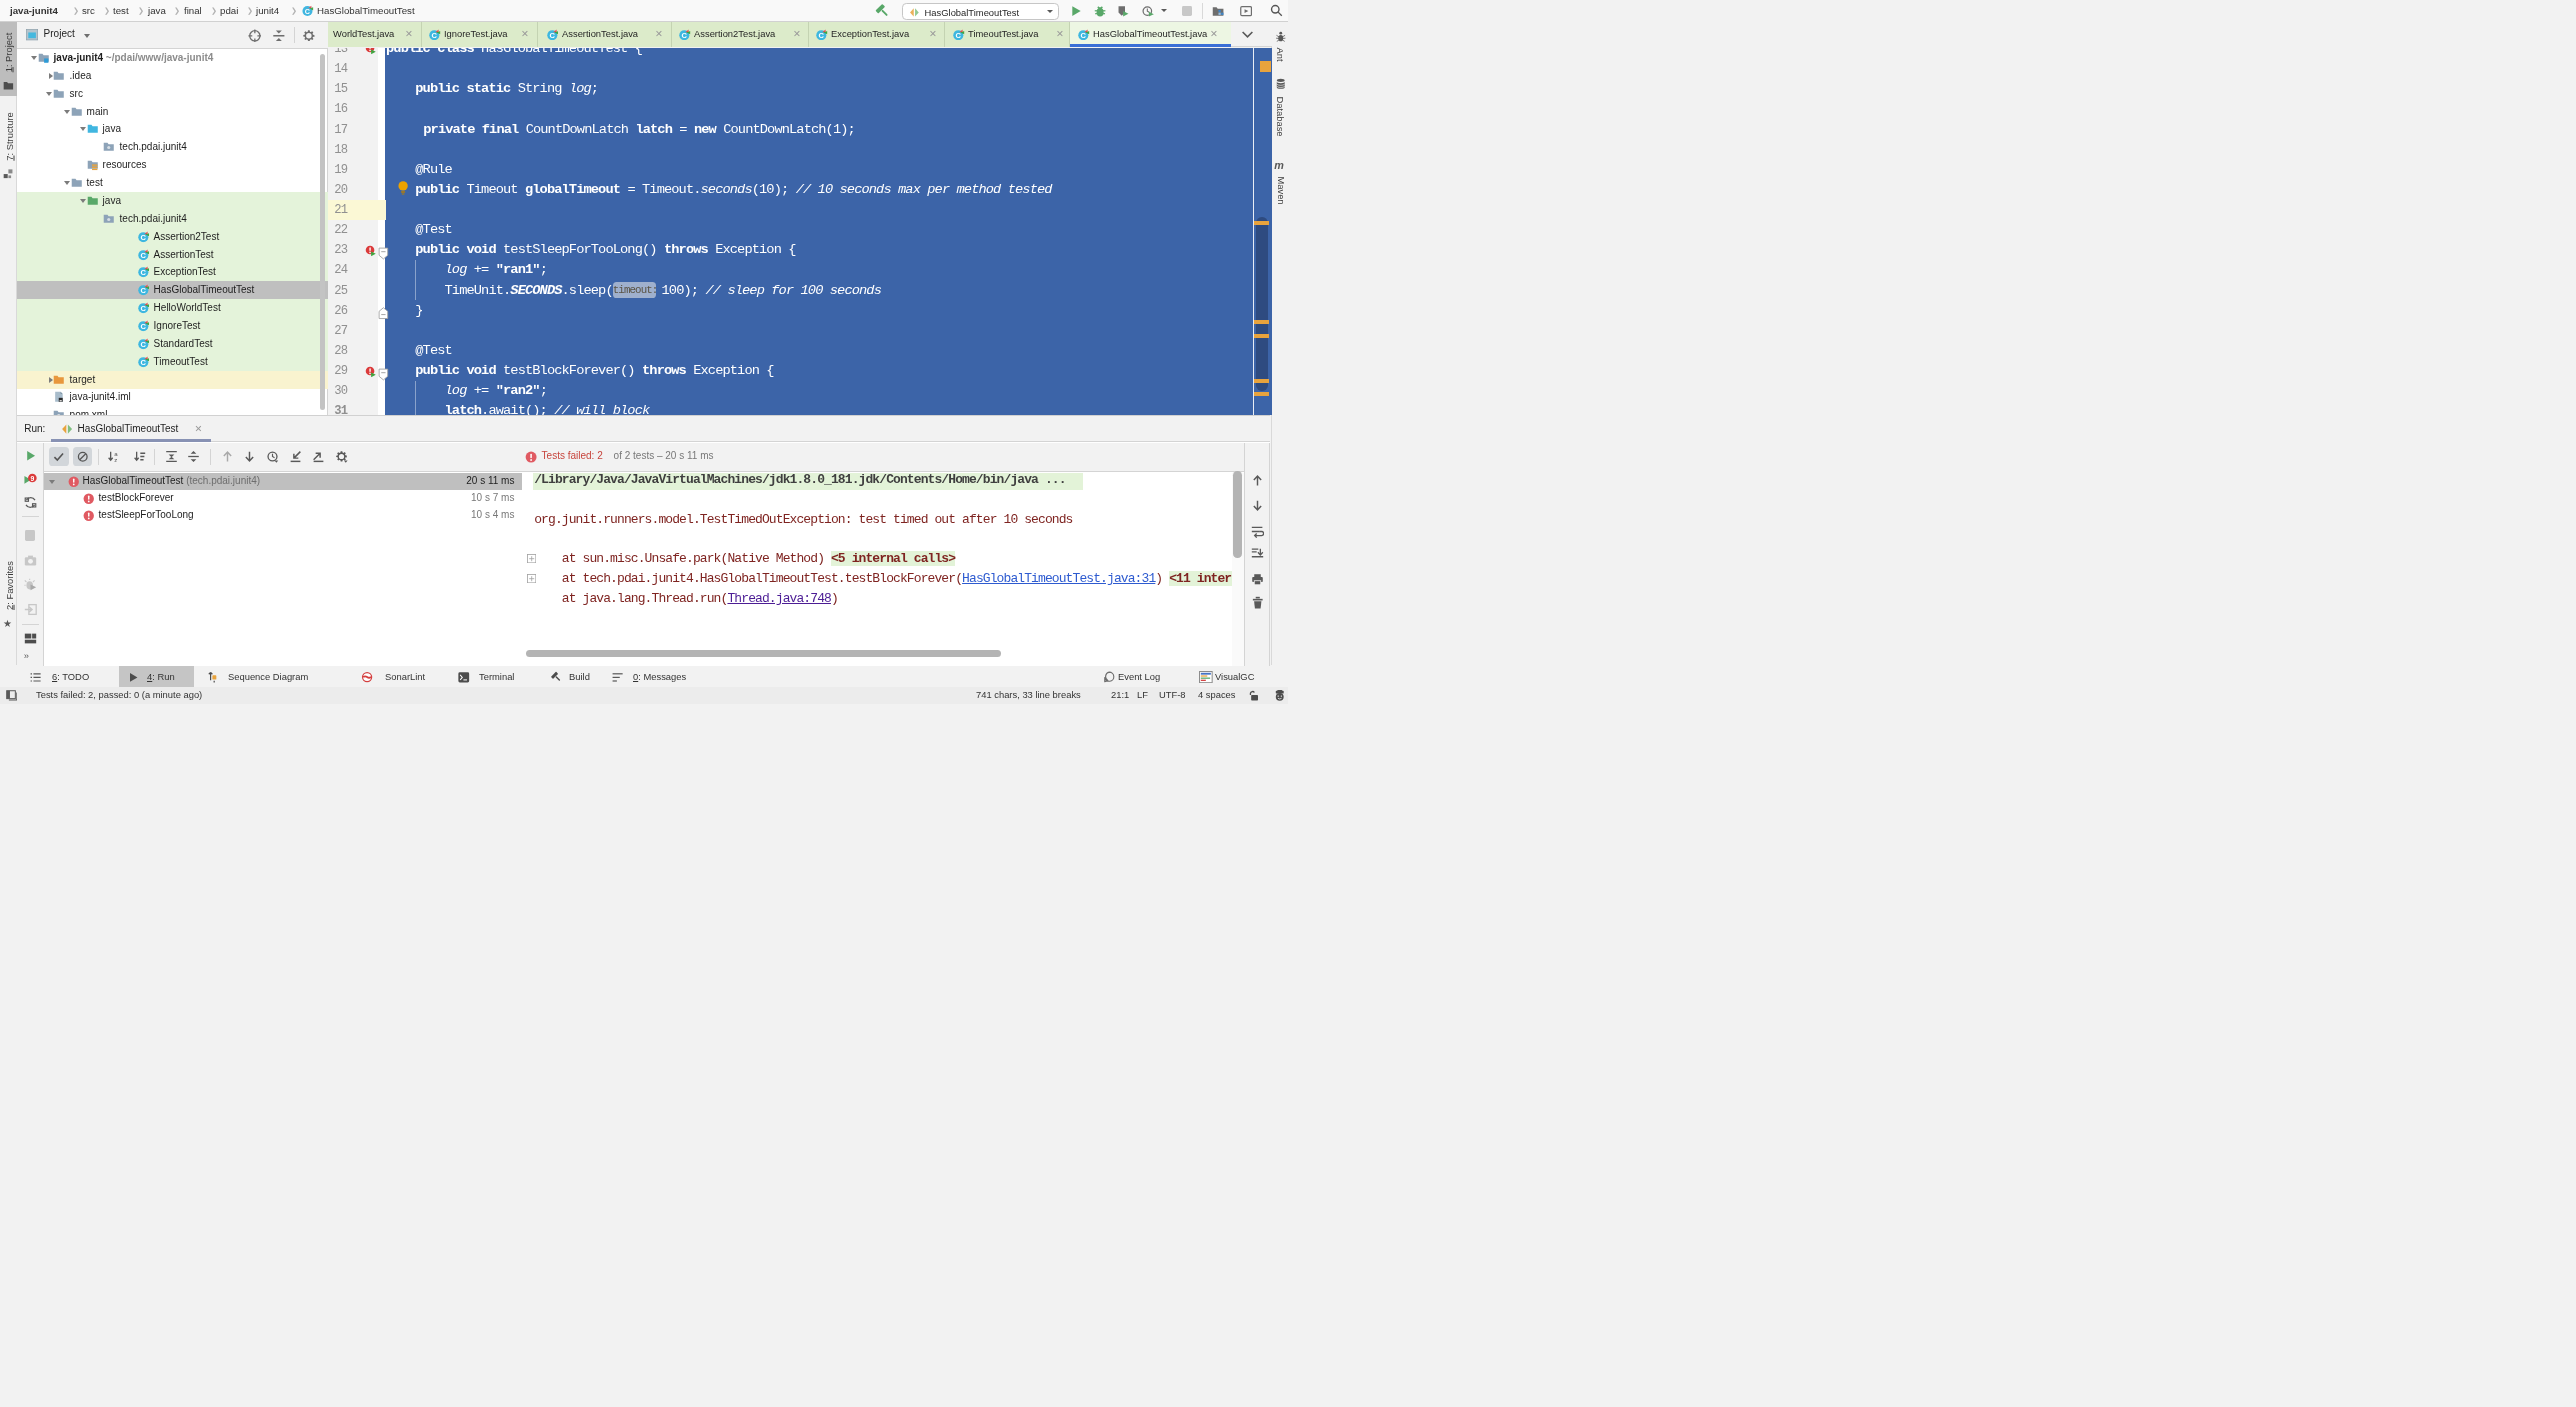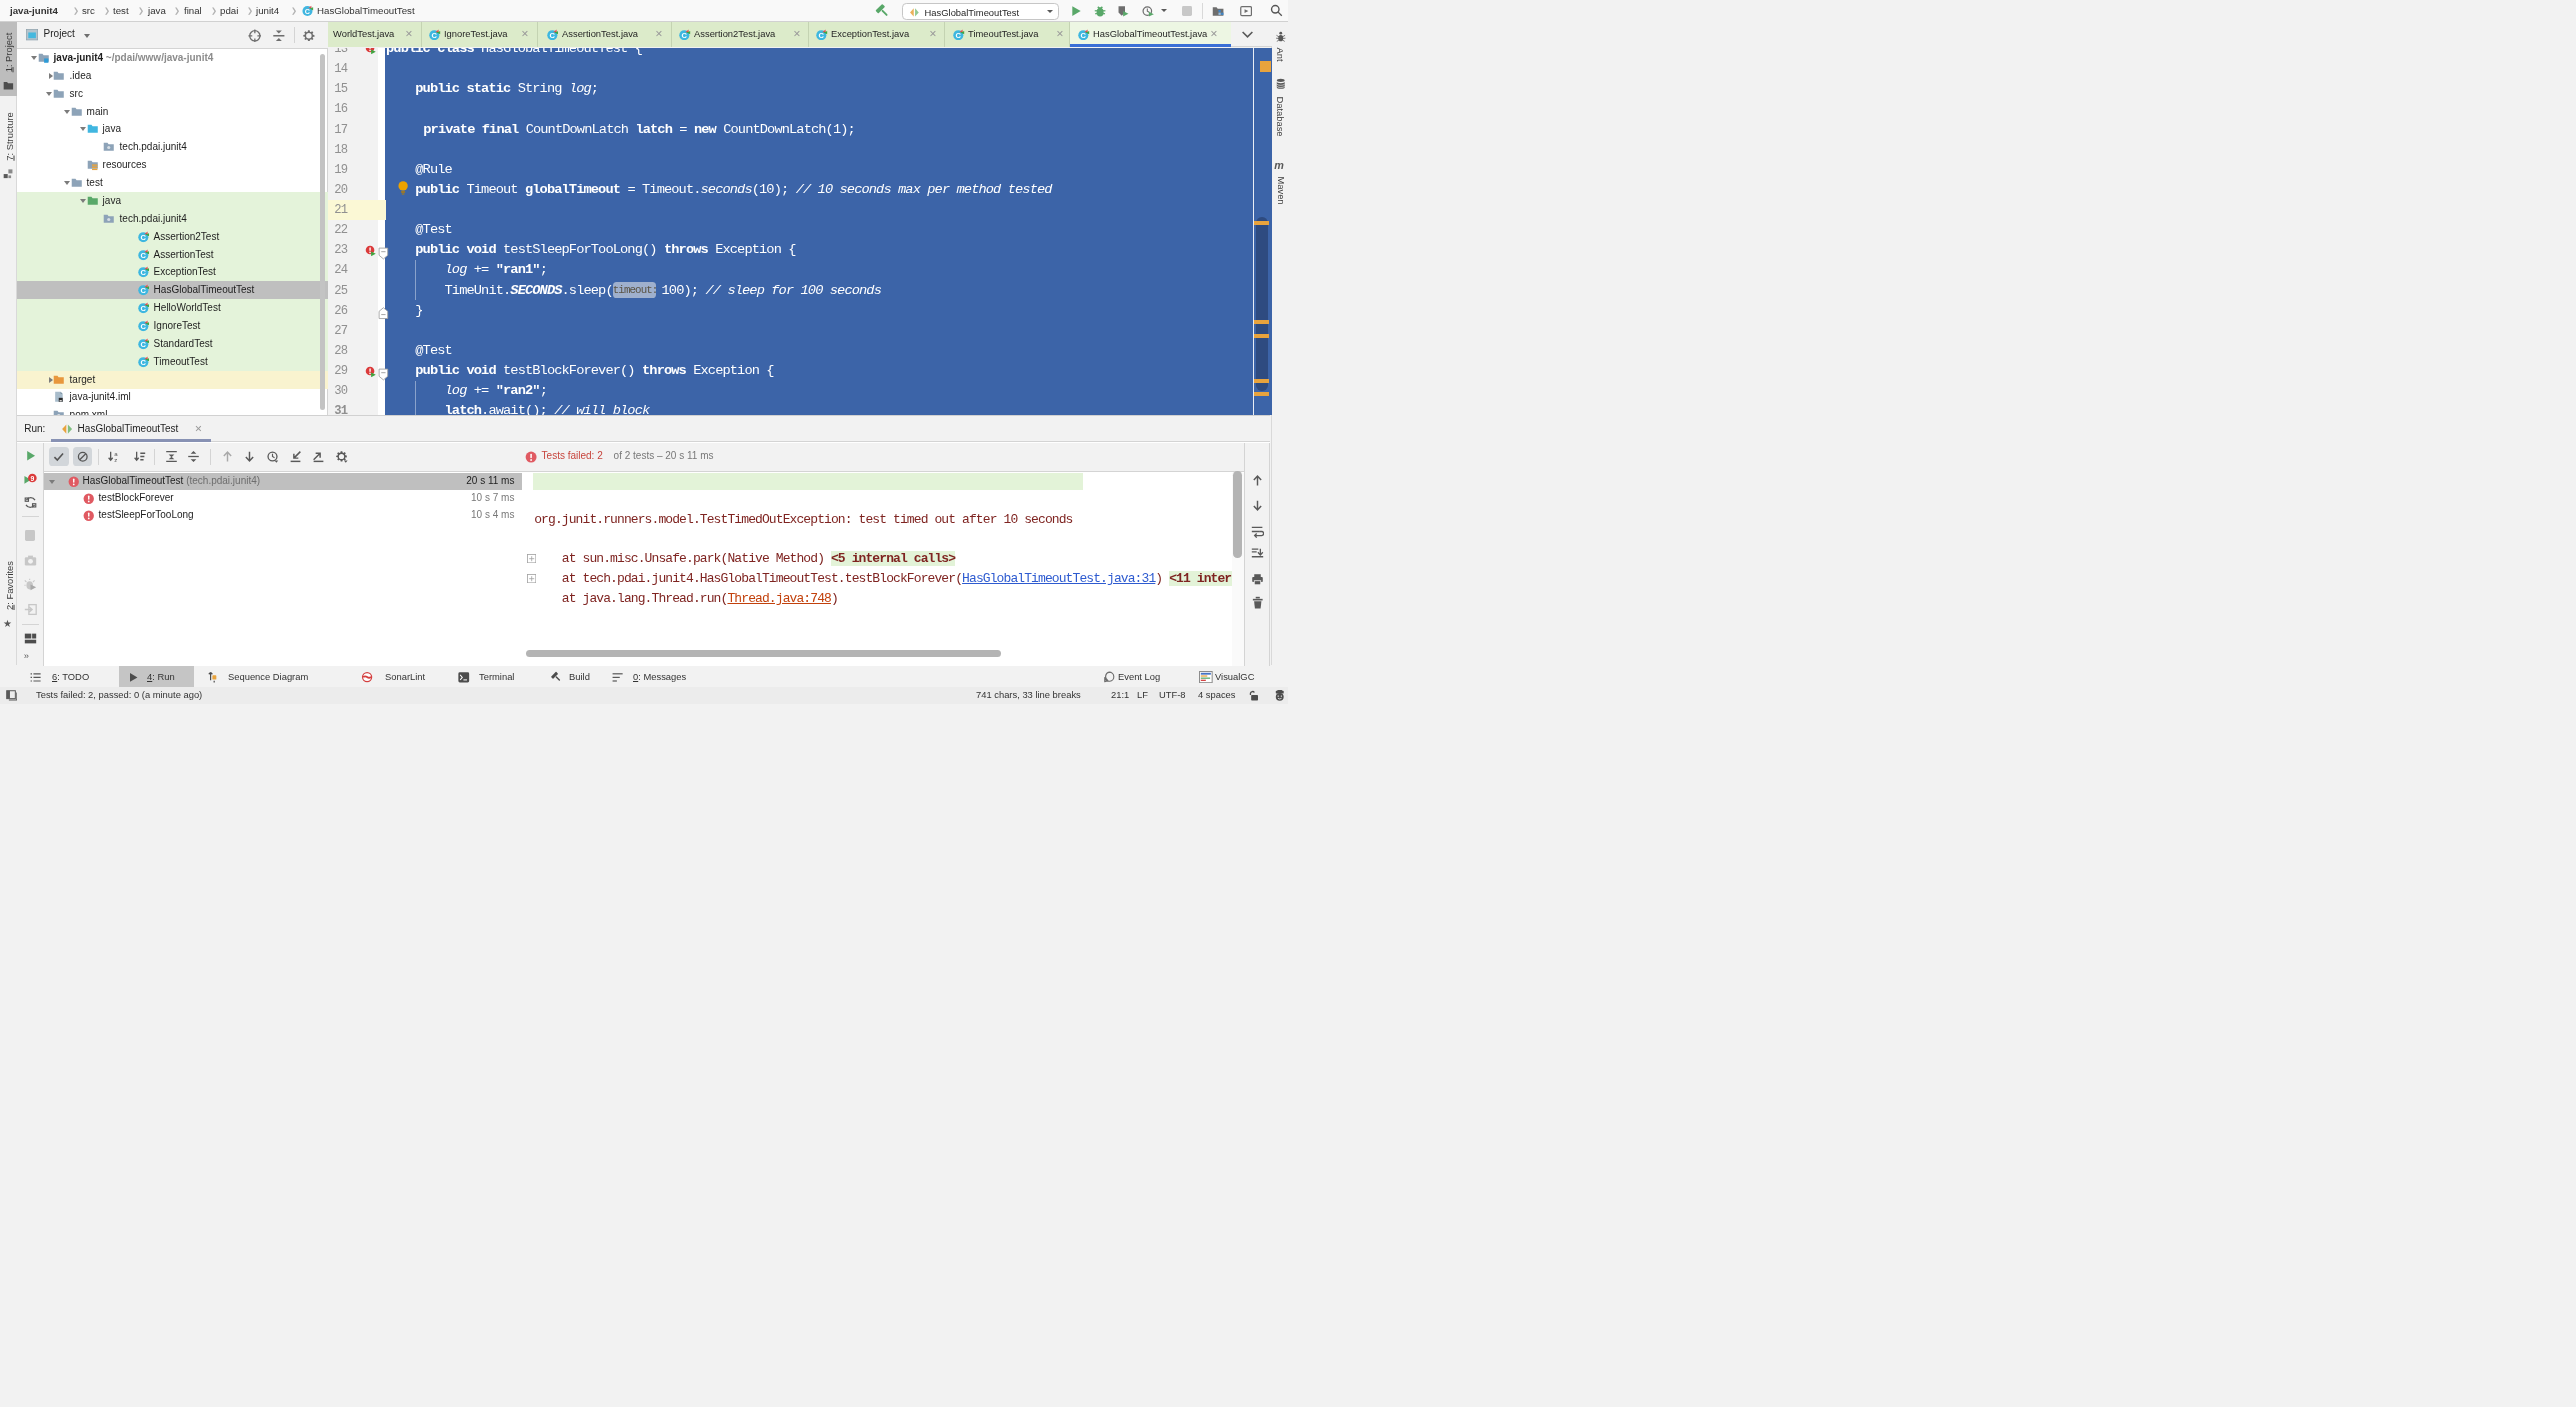--- a/index.html
+++ b/index.html
@@ -40,21 +40,21 @@
 .cline i { font-style:italic; }
 
 #runpanel { left:16.6px; top:415px; width:1253px; height:251px; background:#fff; border-top:0.7px solid #d1d1d1; }
 
 #botbar { left:0; top:666px; width:1288px; height:21.6px; background:#f2f2f2; border-bottom:0.7px solid #d4d4d4; }
 #statusbar { left:0; top:687px; width:1288px; height:16.6px; background:#ececec; }
 .bitem { position:absolute; top:0; height:21.6px; line-height:21.6px; font-size:9.4px; color:#333; white-space:nowrap; }
 .cons { position:absolute; left:12.6px; width:864px; height:20px; line-height:20px; font-family:"Liberation Mono",monospace; font-size:13px; letter-spacing:-0.9px; color:#7f2421; white-space:pre; }
 .chl { background:#e3f3d8; }
 .clink { color:#2e5bd0; text-decoration:underline; }
-.cgrey { color:#c2410c; text-decoration:underline; }
+.cgrey { color:#4c1d95; text-decoration:underline; }
 </style>
 </head>
 <body>
 <svg width="0" height="0" style="position:absolute">
 <defs>
 <symbol id="i-folder" viewBox="0 0 16 16">
         <path d="M1 2.6 L6.2 2.6 L7.8 4.6 L15 4.6 L15 13.6 L1 13.6 Z" fill="#8da3b8"></path>
       </symbol>
 <symbol id="i-rootfolder" viewBox="0 0 16 16">
         <path d="M1 2.6 L6.2 2.6 L7.8 4.6 L15 4.6 L15 13.6 L1 13.6 Z" fill="#8da3b8"></path>
@@ -648,20 +648,21 @@
       <svg class="abs" style="left:39px;top:2.9px;" width="11.5" height="11.5" viewBox="0 0 16 16">
           <use href="#i-err"></use>
         </svg>
       <span class="abs" style="left:55px;top:2.2px;font-size:10px;color:#1e1e1e;">testSleepForTooLong</span>
       <span class="abs" style="right:7.2px;top:2.2px;font-size:10px;color:#787878;">10 s 4 ms</span>
     </div>
   </div>
 
   <div class="abs" style="left:505px;top:57px;width:710px;height:194px;background:#fff;overflow:hidden;" id="console">
     <div class="abs" style="left:11.4px;top:-2.9px;width:550px;height:20px;background:#e3f3d8;"></div>
+    <div class="cons" style="top:-2.9px;color:#3f3f3f;font-weight:bold;">/Library/Java/JavaVirtualMachines/jdk1.8.0_181.jdk/Contents/Home/bin/java ...</div>
     <div class="cons" style="top:37px;">org.junit.runners.model.TestTimedOutException: test timed out after 10 seconds</div>
     <div class="cons" style="top:76px;">    at sun.misc.Unsafe.park(Native Method) <span class="chl"><b>&lt;5 internal calls&gt;</b></span></div>
     <div class="cons" style="top:96px;">    at tech.pdai.junit4.HasGlobalTimeoutTest.testBlockForever(<span class="clink">HasGlobalTimeoutTest.java:31</span>) <span class="chl"><b>&lt;11 internal calls&gt;</b></span></div>
     <div class="cons" style="top:116px;">    at java.lang.Thread.run(<span class="cgrey">Thread.java:748</span>)</div>
     <svg class="abs" style="left:5px;top:81px;" width="9.4" height="9.4" viewBox="0 0 13 13">
         <rect x="0.8" y="0.8" width="11.4" height="11.4" fill="#fff" stroke="#9f9f9f" stroke-width="1.1"></rect>
         <path d="M3 6.5 h7 M6.5 3 v7" stroke="#9f9f9f" stroke-width="1.1"></path>
       </svg>
     <svg class="abs" style="left:5px;top:101px;" width="9.4" height="9.4" viewBox="0 0 13 13">
         <rect x="0.8" y="0.8" width="11.4" height="11.4" fill="#fff" stroke="#9f9f9f" stroke-width="1.1"></rect>

